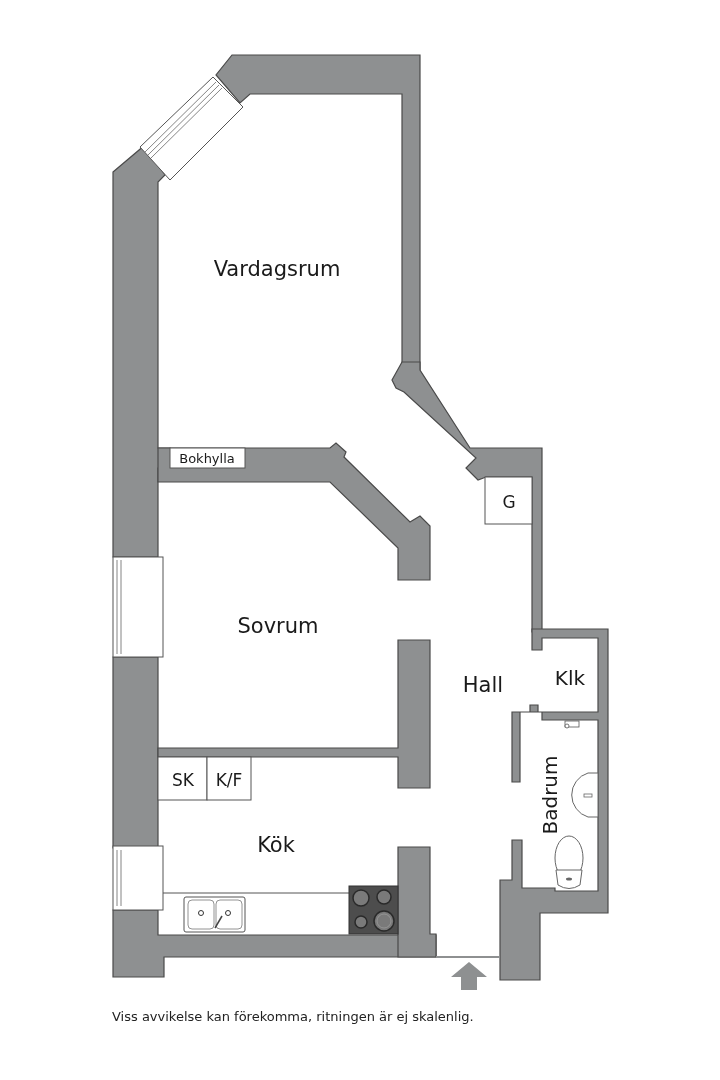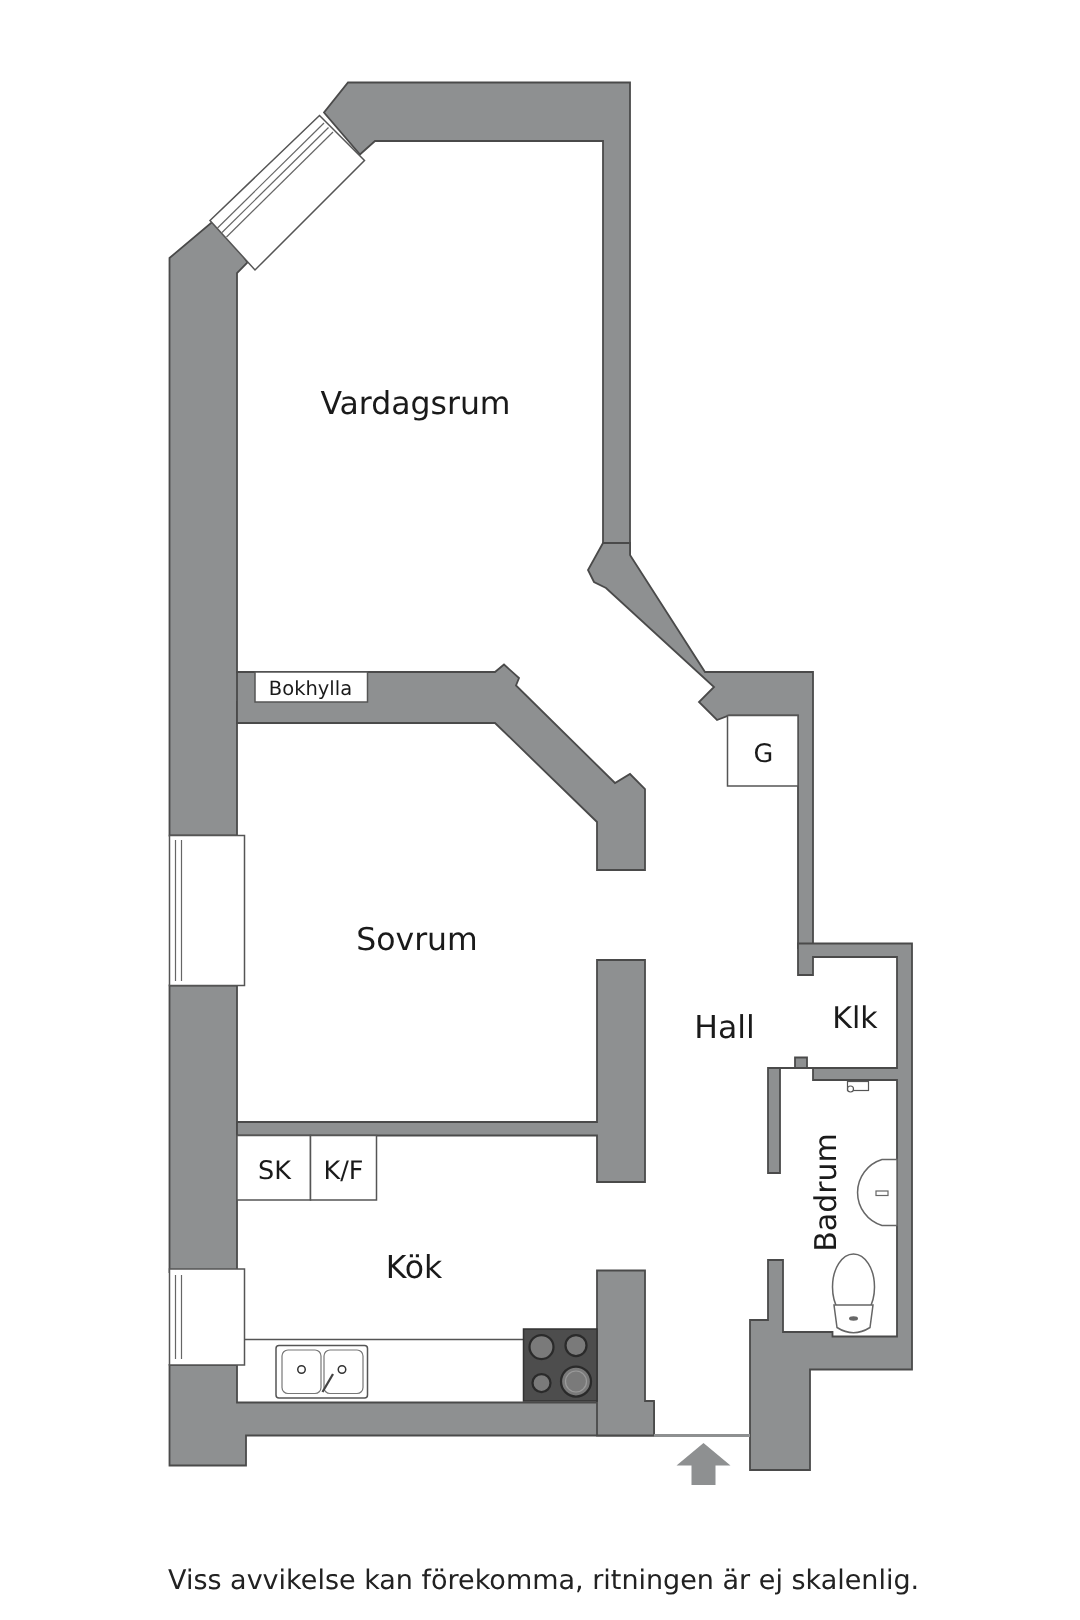--- a/index.html
+++ b/index.html
@@ -2,21 +2,21 @@
 <html><head>
   <meta charset="utf-8">
   <style>
     html, body { margin: 0; padding: 0; background: #ffffff; }
     body { width: 720px; height: 1080px; position: relative; overflow: hidden; font-family: "DejaVu Sans", sans-serif; }
     svg { position: absolute; left: 0; top: 0; }
     .wall { fill: #8e9091; stroke: #4a4a4a; stroke-width: 1.2; stroke-linejoin: miter; }
     .fixture { fill: #ffffff; stroke: #555; stroke-width: 1; }
     .win { fill: #ffffff; stroke: #555; stroke-width: 1; }
     .label { font-family: "DejaVu Sans", sans-serif; fill: #1a1a1a; }
-    .footnote { position: absolute; left: 112px; top: 1043px; font-size: 18px; color: #222; font-family: "DejaVu Sans", sans-serif; }
+    .footnote { position: absolute; left: 112px; top: 1009px; font-size: 13px; color: #222; font-family: "DejaVu Sans", sans-serif; }
   </style>
 </head>
 <body>
 
 <svg width="720" height="1080" viewBox="0 0 720 1080">
 
   <polygon class="wall" points="113,172 145,145 165,175 158,182 158,448 170,448 170,468 158,468 158,557 113,557"></polygon>
   <polygon class="wall" points="113,657 158,657 158,848 113,848"></polygon>
   <polygon class="wall" points="113,910 158,910 158,935 436,935 436,957 164,957 164,977 113,977"></polygon>
 

